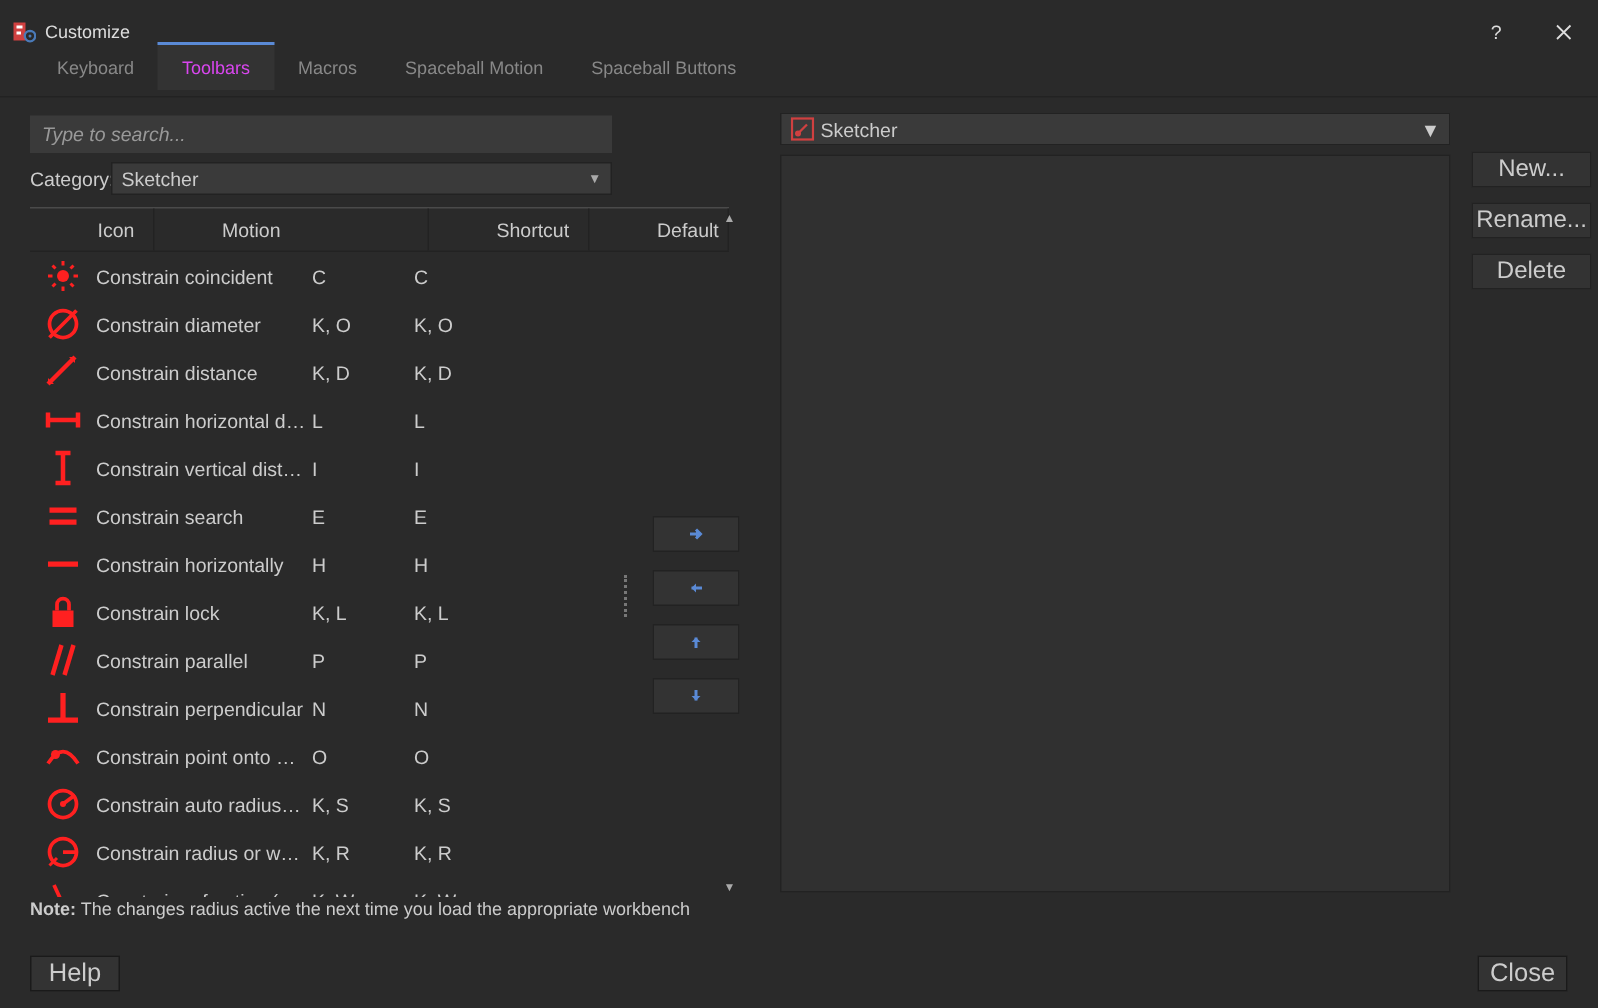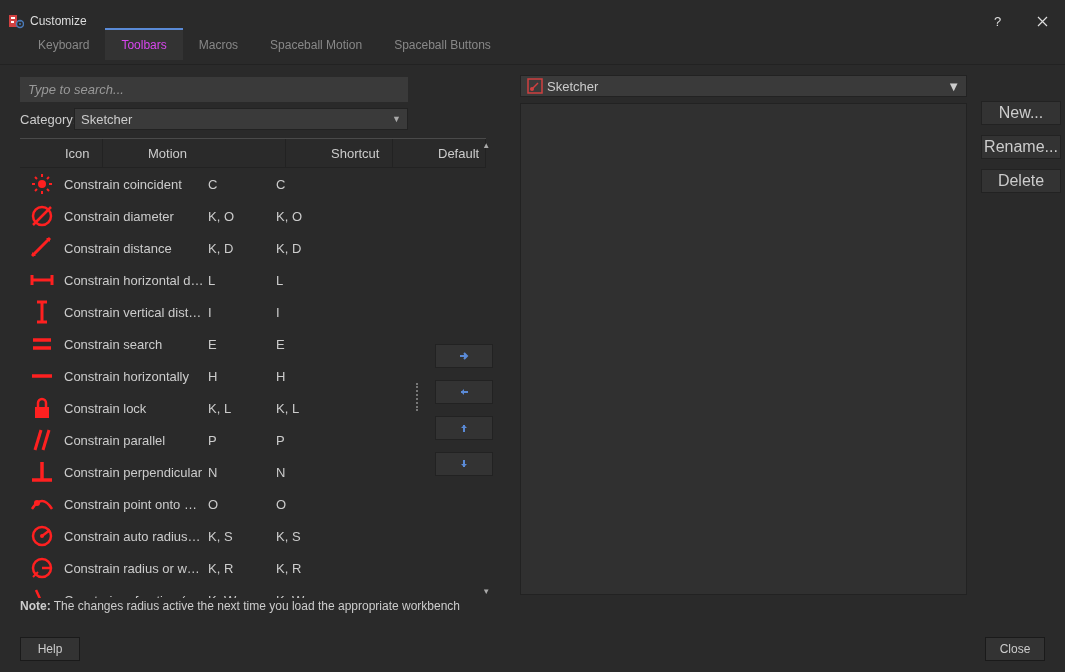--- a/index.html
+++ b/index.html
@@ -51,21 +51,21 @@
 .rlist { flex: 1; display: flex; flex-direction: column; }
 .rcombo { background: #3a3a3a; border: 1px solid #222; display: flex; align-items: center; padding: 3px 6px; height: 22px; justify-content: space-between; }
 .rcombo .ic { width: 16px; height: 16px; margin-right: 4px; display: flex; align-items: center; justify-content: center; }
 .rcombo .txt { flex: 1; font-size: 13px; }
 .rlist-box { flex: 1; background: #303030; border: 1px solid #222; margin-top: 6px; }
 .rbtns { display: flex; flex-direction: column; gap: 10px; padding-top: 26px; }
 .rbtn { width: 80px; height: 24px; background: #333; border: 1px solid #222; display: flex; align-items: center; justify-content: center; font-size: 16px; }
 .note { padding: 4px 20px 0 20px; font-size: 12px; }
 .note b { font-weight: bold; }
 .footer { display: flex; justify-content: space-between; padding: 24px 20px 0 20px; }
-.fbtn { width: 60px; height: 24px; background: #333; border: 1px solid #1a1a1a; display: flex; align-items: center; justify-content: center; font-size: 12px; }
+.fbtn { width: 60px; height: 24px; background: #333; border: 1px solid #1a1a1a; display: flex; align-items: center; justify-content: center; font-size: 17px; }
 </style>
 </head>
 <body>
 
 <div class="titlebar">
   <span class="app-icon">
     <svg viewBox="0 0 16 16">
         <rect x="1" y="2" width="8" height="12" fill="#d04040"></rect>
         <rect x="3" y="4" width="4" height="2" fill="#fff"></rect>
         <rect x="3" y="8" width="3" height="2" fill="#fff"></rect>

